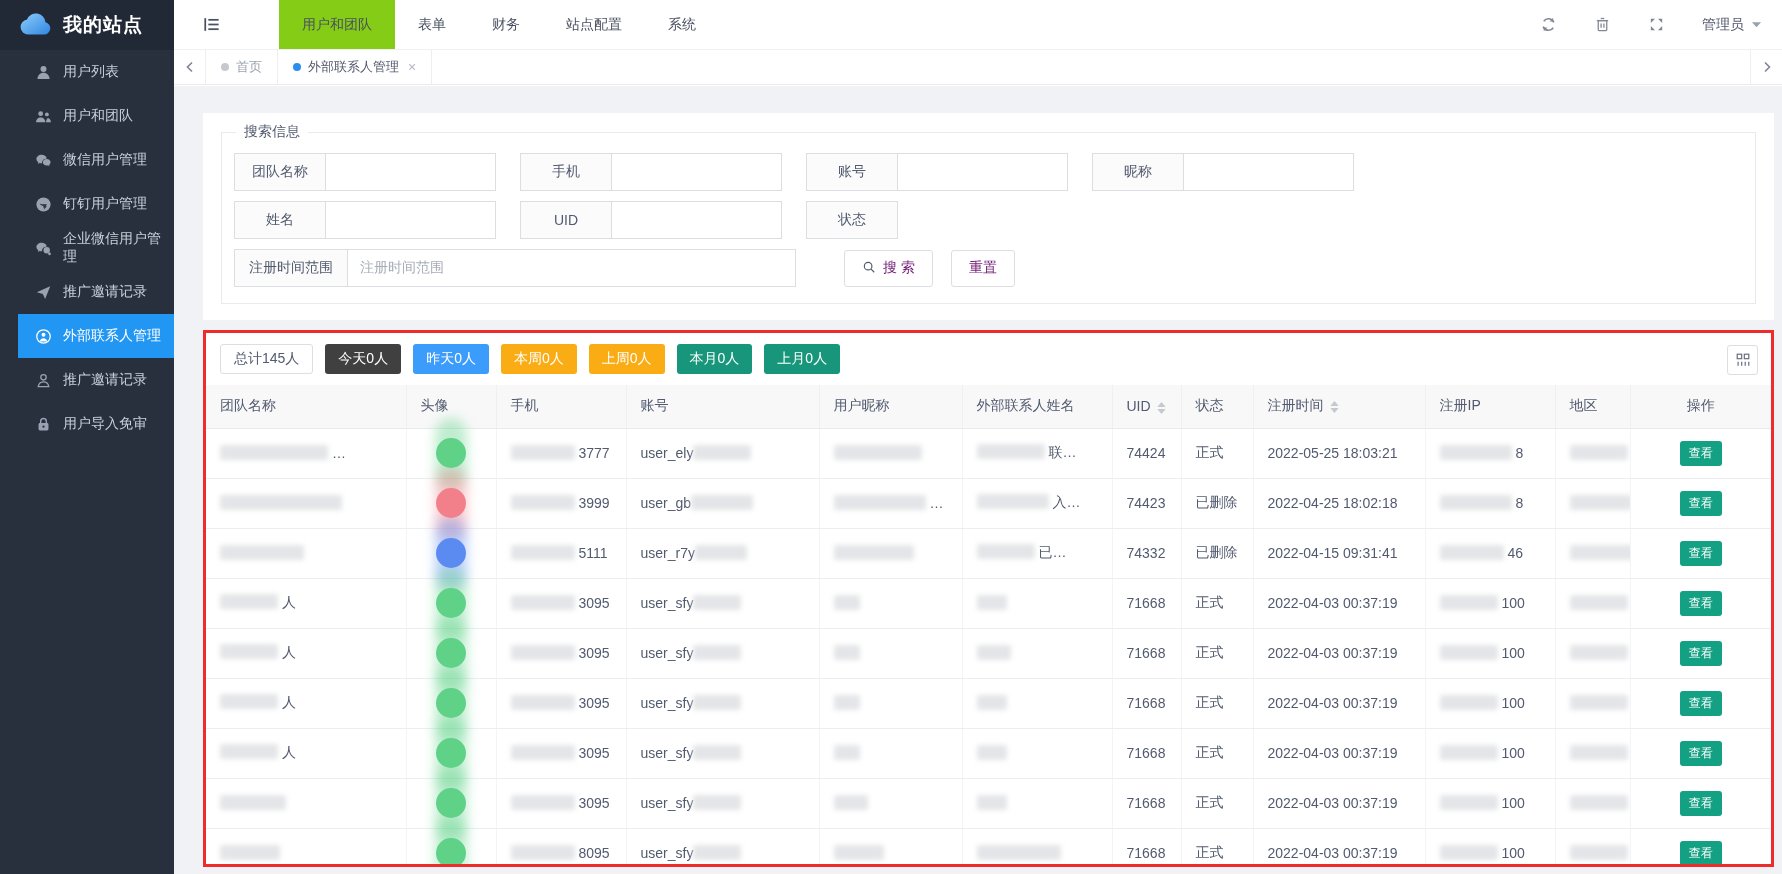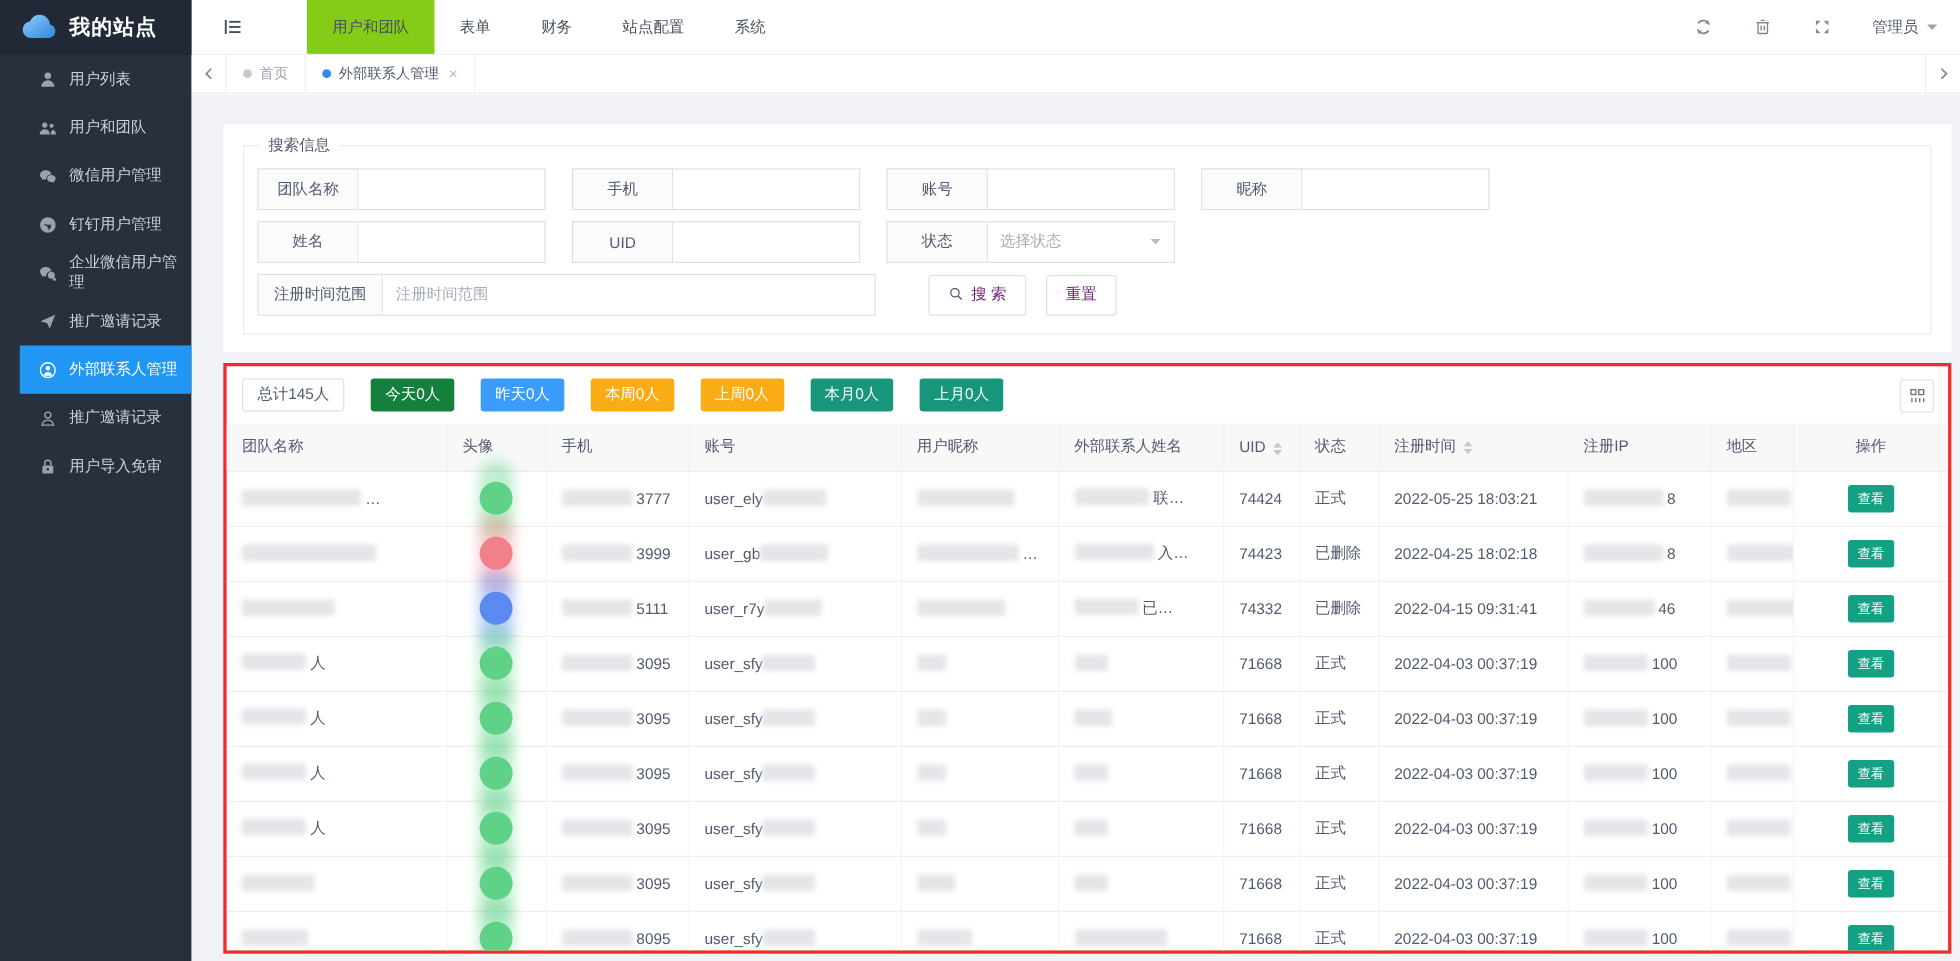--- a/index.html
+++ b/index.html
@@ -56,21 +56,21 @@
   .fg .sel { width:170px; height:38px; border:1px solid #dcdee2; border-left:none; background:#fff; display:flex; align-items:center; justify-content:space-between; padding:0 11px; font-size:14px; color:#a8aeb8; cursor:pointer; }
   .fg .sel svg { width:11px; height:11px; color:#b7bcc4; }
   .fg.date .lbl { min-width:112px; }
   .fg.date .inp { width:448px; display:flex; align-items:center; padding:0 12px; font-size:14px; color:#a6adb8; }
   .btns { margin-left:24px; display:flex; gap:18px; }
   .btn { height:37px; border:1px solid #dcdee2; background:#fff; border-radius:3px; padding:0 17px; font-size:14px; color:#701a75; display:inline-flex; align-items:center; gap:7px; cursor:pointer; }
   .btn svg { width:14px; height:14px; color:#515a6e; }
 
   
   .panel { margin-top:10px; background:#fff; border:3px solid #ee2c2c; height:537px; overflow:hidden; position:relative; }
-  .stats { display:flex; gap:24px; padding:11px 14px; align-items:center; }
+  .stats { display:flex; gap:12px; padding:11px 14px; align-items:center; }
   .badge { height:30px; display:inline-flex; align-items:center; padding:0 13px; border-radius:3px; font-size:14px; color:#fff; }
   .badge.plain { background:#fff; border:1px solid #dcdee2; color:#515a6e; }
   .colset { position:absolute; right:13px; top:12px; width:31px; height:30px; border:1px solid #dcdee2; border-radius:3px; display:flex; align-items:center; justify-content:center; color:#6b7485; background:#fff; cursor:pointer; }
   .colset svg { width:16px; height:16px; }
 
   table { width:100%; border-collapse:collapse; table-layout:fixed; }
   thead th { background:#f8f8f9; height:43px; font-weight:normal; font-size:14px; color:#515a6e; text-align:left; padding-left:14px; border-right:1px solid #eef0f2; border-bottom:1px solid #e8eaec; }
   thead th:last-child { border-right:none; }
   thead th.c { text-align:center; padding-left:0; }
   tbody td { height:49px; border-bottom:1px solid #ebeef0; border-right:1px solid #f3f4f6; font-size:14px; color:#515a6e; padding-left:14px; white-space:nowrap; overflow:hidden; }
@@ -298,26 +298,20 @@
               <div class="fg">
                 <span class="lbl">姓名</span>
                 <div class="inp"></div>
               </div>
               <div class="fg">
                 <span class="lbl">UID</span>
                 <div class="inp"></div>
               </div>
               <div class="fg">
                 <span class="lbl">状态</span>
-                <div class="sel">
-                  <span>选择状态</span>
-                  <span><svg viewBox="0 0 12 12" fill="currentColor">
-                      <path d="M1 3.5h10L6 9z"></path>
-                    </svg></span>
-                </div>
               </div>
             </div>
             <div class="form-row">
               <div class="fg date">
                 <span class="lbl">注册时间范围</span>
                 <div class="inp">
                   <span>注册时间范围</span>
                 </div>
               </div>
               <div class="btns">
@@ -331,21 +325,21 @@
                 <button class="btn">重置</button>
               </div>
             </div>
           </div>
       </fieldset>
     </section>
 
     <section class="panel">
       <div class="stats" id="stats">
           <span class="badge plain">总计145人</span>
-          <span class="badge" style="background: #15803d;">今天0人</span>
+          <span class="badge" style="background: #404040;">今天0人</span>
           <span class="badge" style="background: rgb(60, 156, 252);">昨天0人</span>
           <span class="badge" style="background: rgb(249, 172, 20);">本周0人</span>
           <span class="badge" style="background: rgb(249, 172, 20);">上周0人</span>
           <span class="badge" style="background: rgb(23, 150, 123);">本月0人</span>
           <span class="badge" style="background: rgb(23, 150, 123);">上月0人</span>
         </div>
       <span class="colset">
         <svg viewBox="0 0 18 18" fill="none" stroke="currentColor" stroke-width="1.4">
             <rect x="2.5" y="2.5" width="5" height="5"></rect>
             <rect x="10.5" y="2.5" width="5" height="5"></rect>

